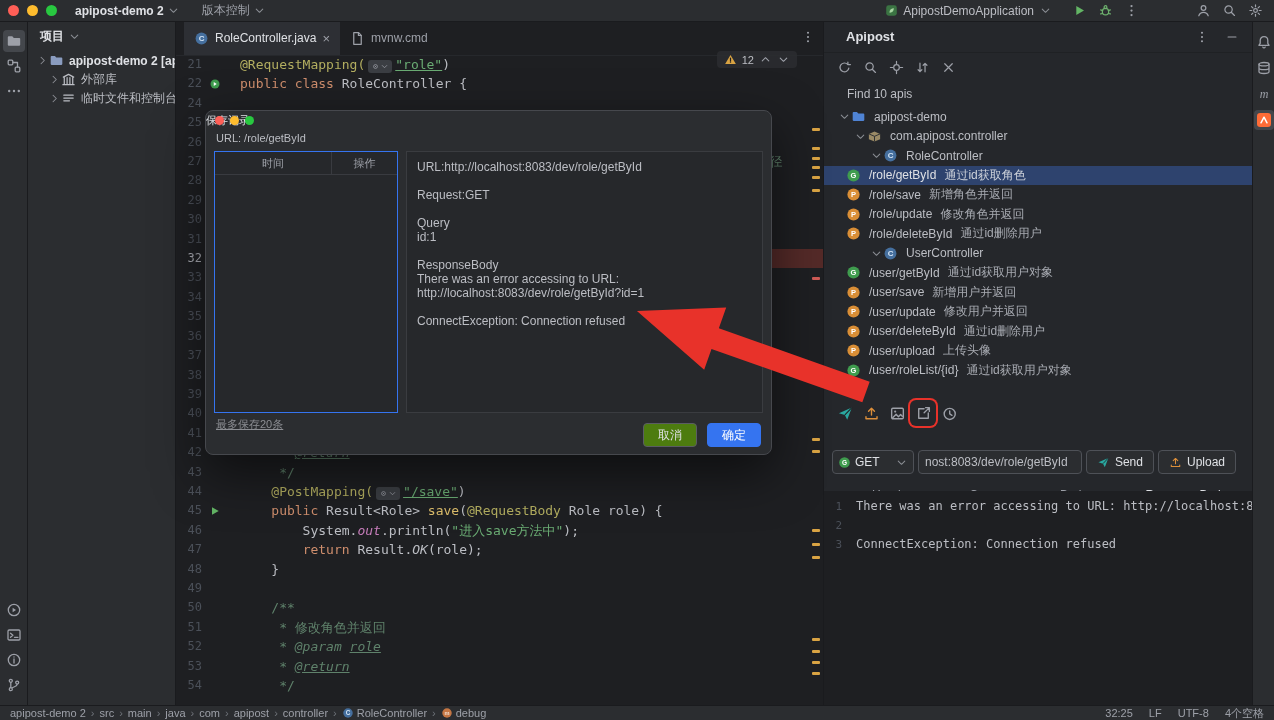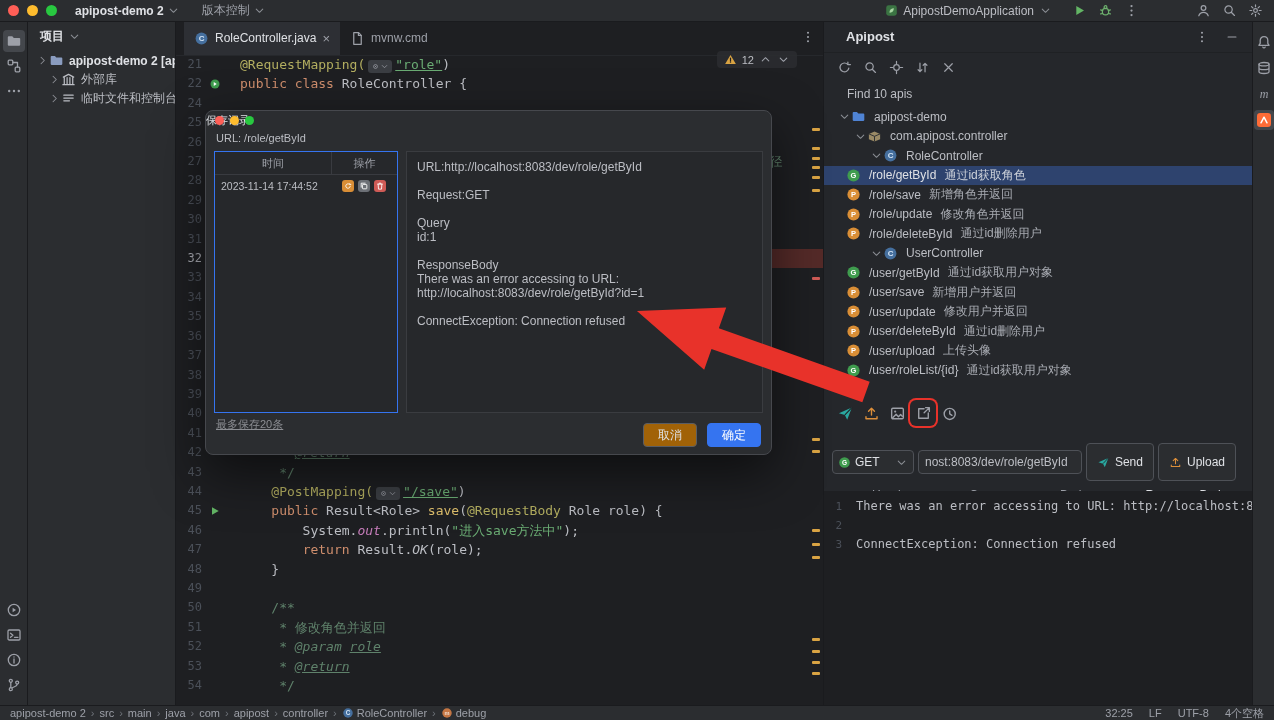--- a/index.html
+++ b/index.html
@@ -94,21 +94,21 @@
   .ap-actions{margin-top:20px;display:flex;align-items:center;padding-left:8px;gap:0;}
   .apact{width:26px;height:26px;display:flex;align-items:center;justify-content:center;border-radius:5px;color:#9da0a8;}
   .apact .ic{width:17px;height:17px;}
   .apact.hlbox{box-shadow:0 0 0 2px #e8322a;border-radius:6px;}
   .ap-req{margin-top:23px;display:flex;align-items:center;padding:0 16px 0 8px;gap:4px;height:26px;}
   .method-select{width:82px;height:24px;border:1px solid #4e5157;border-radius:4px;display:flex;align-items:center;
                  gap:4px;padding:0 5px;color:#dfe1e5;background:#2b2d30;box-sizing:border-box;}
   .method-select .chev{margin-left:auto;}
   .url-input{flex:1;height:24px;background:#2b2d30;border:1px solid #4e5157;border-radius:4px;color:#bcbec4;
              font-size:12px;padding:0 6px;box-sizing:border-box;font-family:"Liberation Sans","DejaVu Sans",sans-serif;outline:none;min-width:0;}
-  .btn{height:38px;border:1px solid #4e5157;border-radius:4px;background:#2b2d30;color:#dfe1e5;display:flex;
+  .btn{height:24px;border:1px solid #4e5157;border-radius:4px;background:#2b2d30;color:#dfe1e5;display:flex;
        align-items:center;gap:5px;padding:0 10px;box-sizing:border-box;}
   .btn .ic{width:13px;height:13px;}
   .ap-tabs{margin-top:8px;height:26px;display:flex;align-items:flex-end;padding-left:16px;gap:26px;border-bottom:1px solid #393b40;}
   .rtab{color:#9da0a8;padding-bottom:7px;position:relative;margin-left:32px;}
   .rtab.active{color:#dfe1e5;}
   .rtab.active::after{content:'';position:absolute;left:-4px;right:-4px;bottom:-1px;height:2px;background:#3574f0;}
   .ap-resp{position:absolute;top:470px;left:0;right:0;bottom:0;background:#1e1f22;
            font-family:"DejaVu Sans Mono",monospace;font-size:12px;padding-top:6px;overflow:hidden;}
   .rline{display:flex;height:19px;line-height:19px;}
   .rln{width:14px;text-align:right;color:#4b5059;flex:none;font-size:11px;margin-left:4px;}
@@ -142,21 +142,21 @@
   .dt-row{height:22px;display:flex;align-items:center;font-size:10.5px;color:#bcbec4;}
   .dt-time{width:116px;padding-left:6px;box-sizing:border-box;}
   .dt-actions{flex:1;display:flex;gap:4px;justify-content:center;}
   .act{width:12px;height:12px;border-radius:3px;display:flex;align-items:center;justify-content:center;}
   .act svg{width:10px;height:10px;}
   .act-resend{background:#d98e36}.act-copy{background:#6c7076}.act-delete{background:#cf5b56}
   .dlg-detail{position:absolute;left:200px;top:40px;right:8px;height:262px;background:#26282b;border:1px solid #3a3c40;
               padding:8px 10px;overflow:hidden;color:#bcbec4;font-size:12px;line-height:14px;box-sizing:border-box;}
   .dlg-note{position:absolute;left:10px;top:306px;font-size:11px;color:#8c8e93;text-decoration:underline;}
   .dlg-btns{position:absolute;right:10px;bottom:7px;display:flex;gap:10px;}
-  .dbtn{height:22px;padding:0 14px;border-radius:4px;display:flex;align-items:center;background:#a16207;
+  .dbtn{height:22px;padding:0 14px;border-radius:4px;display:flex;align-items:center;background:#4d7c0f;
         border:1px solid #5a5d63;color:#dfe1e5;font-size:12px;}
   .dbtn.primary{background:#3574f0;border-color:#3574f0;color:#fff;}
 
   .arrow{position:absolute;left:0;top:0;z-index:30;pointer-events:none;}
 </style>
 </head>
 <body>
 
 <div class="app">
 
@@ -1047,43 +1047,20 @@
         <span class="dot" style="background:#28c840"></span>
       </div>
       <span>保存记录</span>
     </div>
     <div class="dlg-url">URL: /role/getById</div>
     <div class="dlg-table">
       <div class="dt-head">
         <span class="dt-col1">时间</span>
         <span class="dt-col2">操作</span>
       </div>
-      <div id="dlg-rows">
-          <div class="dt-row">
-            <span class="dt-time">2023-11-14 17:44:52</span>
-            <div class="dt-actions">
-              <div class="act act-resend">
-                <svg viewBox="0 0 16 16">
-                  <path d="M11.5 8a3.5 3.5 0 1 1-1-2.4M10.8 3.4v2.4h2.4" stroke="#fff" stroke-width="1.4" fill="none"></path>
-                </svg>
-              </div>
-              <div class="act act-copy">
-                <svg viewBox="0 0 16 16">
-                  <rect x="5.5" y="5.5" width="7" height="7" rx="1" stroke="#fff" stroke-width="1.4" fill="none"></rect>
-                  <path d="M3.5 10.5v-7h7" stroke="#fff" stroke-width="1.4" fill="none"></path>
-                </svg>
-              </div>
-              <div class="act act-delete">
-                <svg viewBox="0 0 16 16">
-                  <path d="M3.5 5h9M6.5 5V3.5h3V5M5 5l.6 8h4.8L11 5" stroke="#fff" stroke-width="1.4" fill="none"></path>
-                </svg>
-              </div>
-            </div>
-          </div>
-        </div>
     </div>
     <div class="dlg-detail" id="dlg-detail">
         <div class="dline">URL:http://localhost:8083/dev/role/getById</div>
         <div class="dline">&nbsp;</div>
         <div class="dline">Request:GET</div>
         <div class="dline">&nbsp;</div>
         <div class="dline">Query</div>
         <div class="dline">id:1</div>
         <div class="dline">&nbsp;</div>
         <div class="dline">ResponseBody</div>

